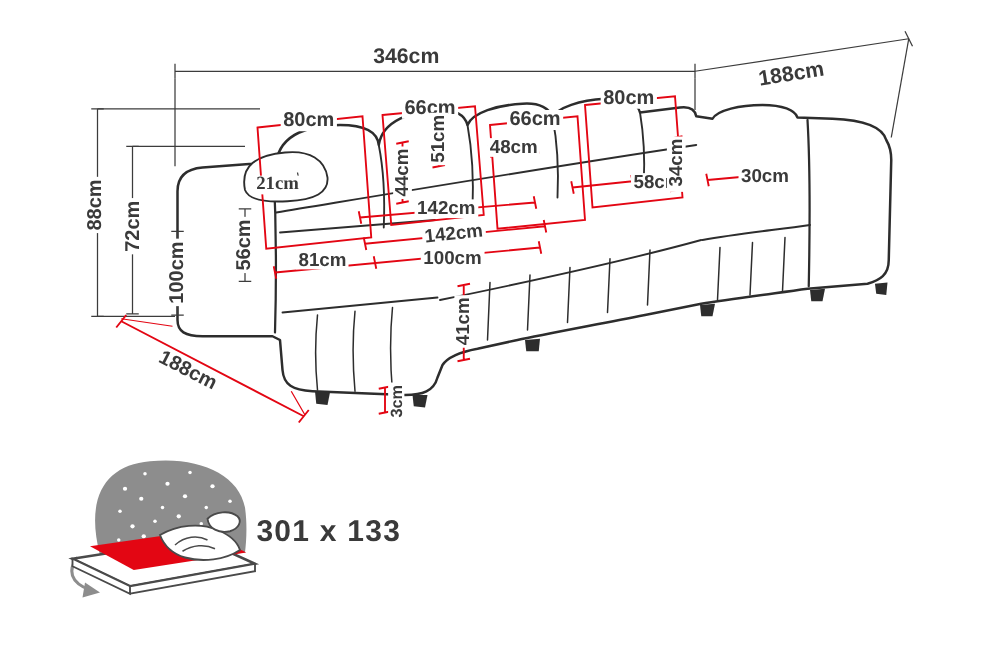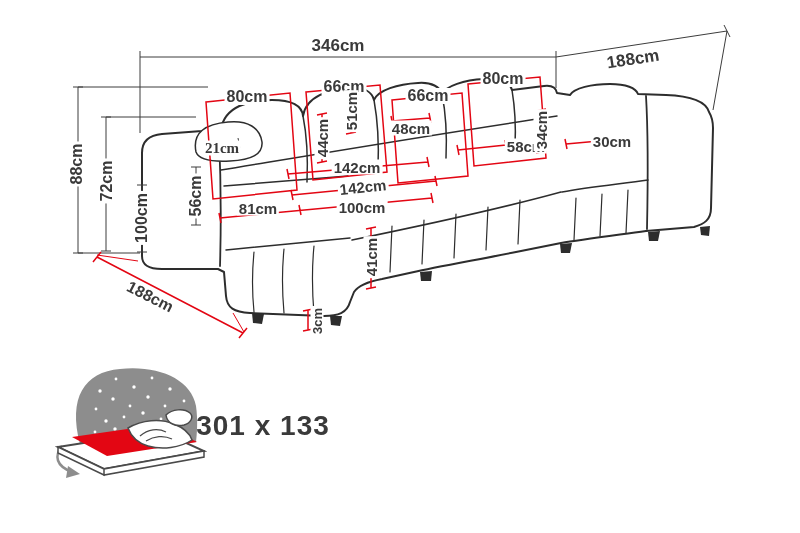--- a/index.html
+++ b/index.html
@@ -5,21 +5,21 @@
   html,body{margin:0;padding:0;background:#fff;}
   body{width:800px;height:533px;overflow:hidden;font-family:"Liberation Sans",sans-serif;}
   .stage{position:relative;width:800px;height:533px;background:#fff;}
   .stage svg{position:absolute;left:0;top:0;}
   .dim-label{
     position:absolute;z-index:3;
     font-weight:700;color:#3a3a3a;font-size:16px;line-height:1;
     background:#fff;padding:0 2px;white-space:nowrap;
   }
   .fs17{font-size:17px;} .fs15{font-size:15px;} .fs13{font-size:13px;}
-  .sleep-size{font-size:28px;letter-spacing:1px;background:transparent;}
+  .sleep-size{font-size:24px;letter-spacing:1px;background:transparent;}
 </style>
 </head>
 <body>
 
 <div class="stage">
 
   <svg width="800" height="533" viewBox="0 0 800 533">
 
     <g stroke="#2d2d2d" fill="#ffffff" stroke-width="2" stroke-linejoin="round" stroke-linecap="round">
       <path d="M142,153 C142,140 150,135 162,134 L202,131 C212,130 218,132 219,138
@@ -130,33 +130,33 @@
       <path fill="#8d8d8d" stroke="none" d="M68,466 L80,474 L66,478 Z"></path>
       <path fill="#ffffff" stroke="#4a4a4a" stroke-width="2" d="M58,447 L160,431 L204,451 L104,469 Z"></path>
       <path fill="#ffffff" stroke="#4a4a4a" stroke-width="1.5" d="M58,447 L58,453 L104,475 L104,469 Z M204,451 L204,457 L104,475 L104,469 Z"></path>
       <path fill="#e30613" stroke="none" d="M72,437 L162,424 L197,442 L107,456 Z"></path>
       <path fill="#ffffff" stroke="#4a4a4a" stroke-width="1.5" d="M128,428 C142,420 160,418 174,424 C184,428 190,434 192,440 C180,448 162,450 148,446 C138,443 131,436 128,428 Z"></path>
       <path fill="none" stroke="#4a4a4a" stroke-width="1.2" d="M140,436 C148,429 158,428 166,432 M146,441 C154,436 164,435 172,439"></path>
       <path fill="#ffffff" stroke="#4a4a4a" stroke-width="1.5" d="M166,415 C172,409 184,408 190,413 C194,417 191,423 184,425 C175,427 167,423 166,415 Z"></path>
     </g>
   </svg>
 
-  <div class="dim-label fs17" style="left:338px;top:45px;transform:translate(-50%,-50%);text-align:center;">346cm</div>
+  <div class="dim-label fs17" style="left:325px;top:45px;transform:translate(-50%,-50%);text-align:center;">346cm</div>
   <div class="dim-label fs17" style="left:633px;top:59px;transform:translate(-50%,-50%) rotate(-9deg);">188cm</div>
   <div class="dim-label" style="left:77px;top:164px;transform:translate(-50%,-50%) rotate(-90deg);">88cm</div>
   <div class="dim-label" style="left:107px;top:181px;transform:translate(-50%,-50%) rotate(-90deg);">72cm</div>
   <div class="dim-label" style="left:142px;top:218px;transform:translate(-50%,-50%) rotate(-90deg);">100cm</div>
   <div class="dim-label" style="left:196px;top:196px;transform:translate(-50%,-50%) rotate(-90deg);">56cm</div>
   <div class="dim-label fs15" style="left:222px;top:148px;transform:translate(-50%,-50%);font-family:Liberation Serif, serif;">21cm</div>
   <div class="dim-label" style="left:247px;top:97px;transform:translate(-50%,-50%);">80cm</div>
   <div class="dim-label" style="left:344px;top:87px;transform:translate(-50%,-50%);">66cm</div>
   <div class="dim-label fs15" style="left:351px;top:111px;transform:translate(-50%,-50%) rotate(-90deg);">51cm</div>
   <div class="dim-label fs15" style="left:322px;top:138px;transform:translate(-50%,-50%) rotate(-90deg);">44cm</div>
   <div class="dim-label" style="left:428px;top:96px;transform:translate(-50%,-50%);">66cm</div>
-  <div class="dim-label fs15" style="left:411px;top:128px;transform:translate(-50%,-50%);">48cm</div>
+  <div class="dim-label fs15" style="left:411px;top:118px;transform:translate(-50%,-50%);">48cm</div>
   <div class="dim-label" style="left:503px;top:79px;transform:translate(-50%,-50%);">80cm</div>
   <div class="dim-label fs15" style="left:482px;top:146px;transform:translate(-50%,-50%);margin-left:44px;">58cm</div>
   <div class="dim-label fs15" style="left:541px;top:130px;transform:translate(-50%,-50%) rotate(-90deg);">34cm</div>
   <div class="dim-label fs15" style="left:612px;top:141px;transform:translate(-50%,-50%);">30cm</div>
   <div class="dim-label fs15" style="left:357px;top:167px;transform:translate(-50%,-50%);">142cm</div>
   <div class="dim-label fs15" style="left:363px;top:187px;transform:translate(-50%,-50%) rotate(-6deg);">142cm</div>
   <div class="dim-label fs15" style="left:258px;top:208px;transform:translate(-50%,-50%);">81cm</div>
   <div class="dim-label fs15" style="left:362px;top:207px;transform:translate(-50%,-50%);">100cm</div>
   <div class="dim-label fs15" style="left:371px;top:257px;transform:translate(-50%,-50%) rotate(-90deg);">41cm</div>
   <div class="dim-label fs13" style="left:317px;top:321px;transform:translate(-50%,-50%) rotate(-90deg);">3cm</div>

